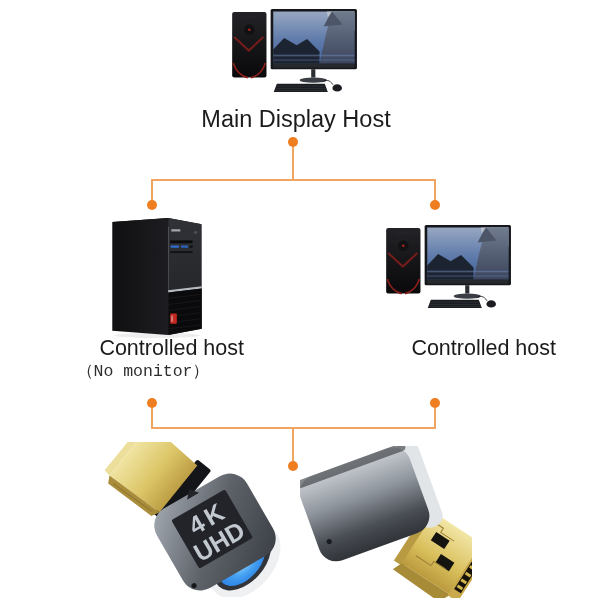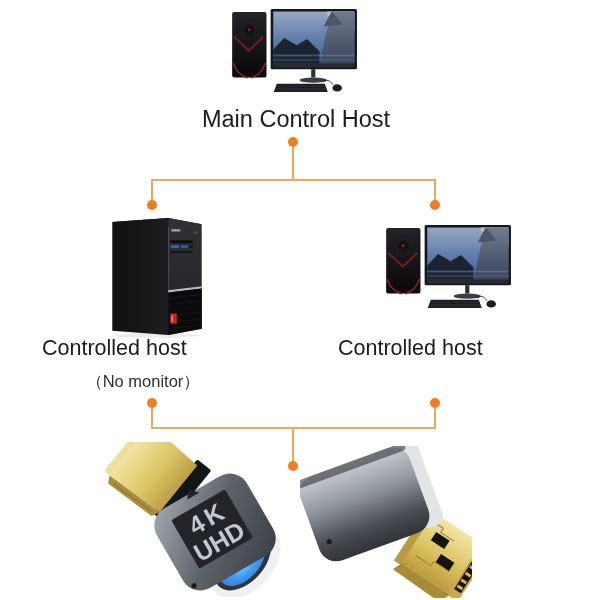--- a/index.html
+++ b/index.html
@@ -8,21 +8,21 @@
     font-family:"Liberation Sans",sans-serif;overflow:hidden;
   }
   .abs{position:absolute;}
   .dot{
     position:absolute;width:10px;height:10px;border-radius:50%;
     background:var(--accent,#EF7E21);z-index:30;
   }
   .vline{position:absolute;width:2px;background:var(--line,#F0A660);z-index:20;}
   .hline{position:absolute;height:2px;background:var(--line,#F0A660);z-index:20;}
   .node-label{
-    position:absolute;text-align:left;color:var(--text1,#1b1b1b);
+    position:absolute;text-align:right;color:var(--text1,#1b1b1b);
     font-size:21.5px;line-height:1.15;white-space:nowrap;
   }
   .node-note{
     position:absolute;text-align:center;color:var(--text2,#2e2e2e);
     font-size:16.5px;line-height:1.2;white-space:nowrap;
   }
   .main-label{
     position:absolute;text-align:center;color:var(--text1,#1b1b1b);
     font-size:23.5px;white-space:nowrap;
   }
@@ -84,21 +84,21 @@
           <g>
             <path d="M101,76 C98,71 94,71 91,73" stroke="#1a1c20" stroke-width="0.8" fill="none"></path>
             <ellipse cx="105" cy="79" rx="4.6" ry="3.5" fill="#1a1c20"></ellipse>
           </g>
         </g>
       </defs>
       <use href="#pc-set"></use>
     </svg>
   </div>
 
-  <div class="main-label" style="left:143px;top:106px;width:306px;">Main Control Host</div>
+  <div class="main-label" style="left:143px;top:106px;width:306px;">Main Display Host</div>
 
   <div class="dot" style="left:288px;top:137px;"></div>
   <div class="vline" style="left:292px;top:146px;height:34px;"></div>
   <div class="hline" style="left:151px;top:179px;width:285px;"></div>
   <div class="vline" style="left:151px;top:180px;height:22px;"></div>
   <div class="vline" style="left:434px;top:180px;height:22px;"></div>
   <div class="dot" style="left:147px;top:200px;"></div>
   <div class="dot" style="left:430px;top:200px;"></div>
 
   <div class="abs" style="left:106px;top:215px;width:102px;height:124px;">
@@ -139,21 +139,21 @@
     </svg>
   </div>
 
   <div class="abs" style="left:382px;top:220px;width:130px;height:92px;">
     <svg width="130" height="92" viewBox="0 0 125 85">
       <use href="#pc-set"></use>
     </svg>
   </div>
 
   <div class="node-label" style="left:42px;top:336px;width:202px;">Controlled host</div>
-  <div class="node-note" style="left:42px;top:372px;width:202px;">（No monitor）</div>
+  <div class="node-note" style="left:42px;top:362px;width:202px;font-family:Liberation Mono, monospace;">（No monitor）</div>
 
   <div class="node-label" style="left:338px;top:336px;width:218px;">Controlled host</div>
 
   <div class="dot" style="left:147px;top:398px;"></div>
   <div class="dot" style="left:430px;top:398px;"></div>
   <div class="vline" style="left:151px;top:407px;height:21px;"></div>
   <div class="vline" style="left:434px;top:407px;height:21px;"></div>
   <div class="hline" style="left:151px;top:427px;width:285px;"></div>
   <div class="vline" style="left:292px;top:429px;height:33px;"></div>
   <div class="dot" style="left:288px;top:461px;"></div>

